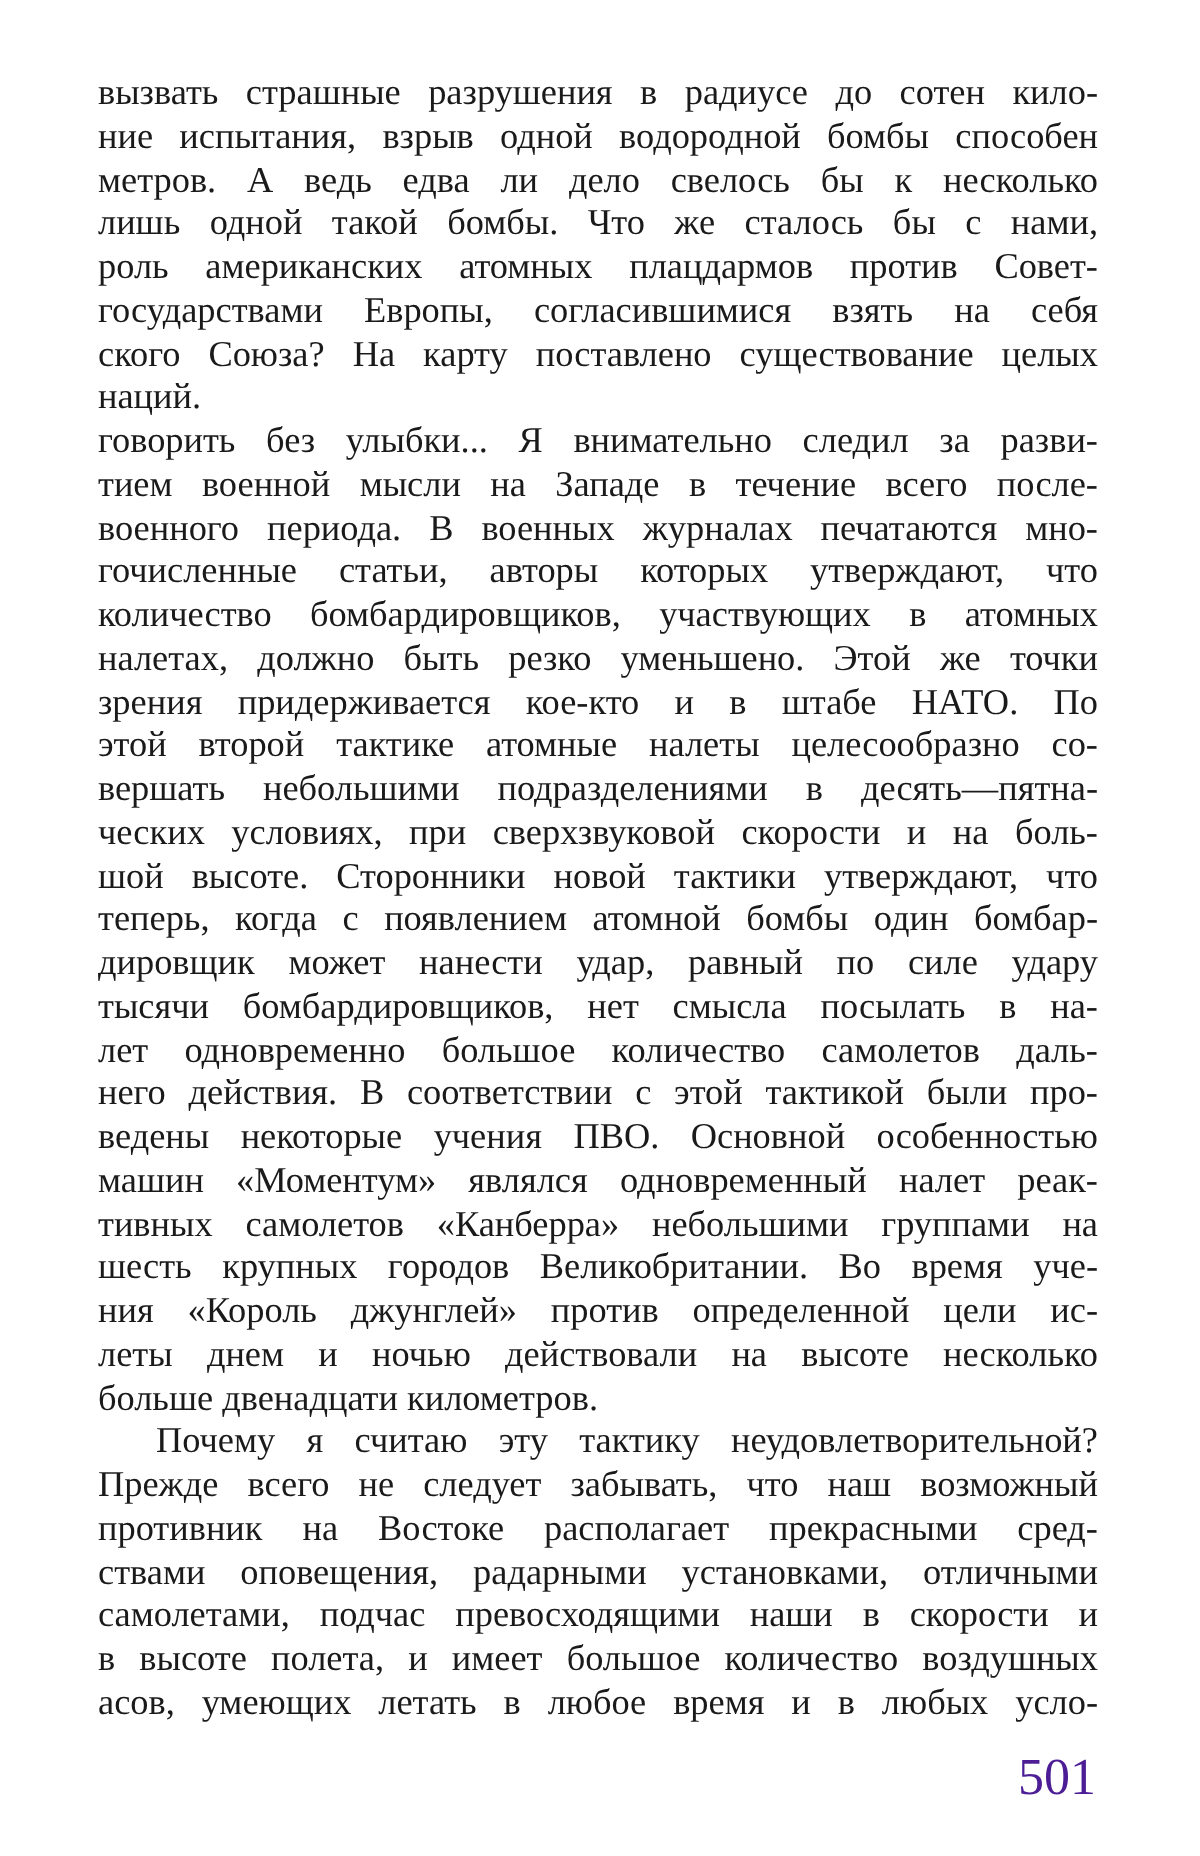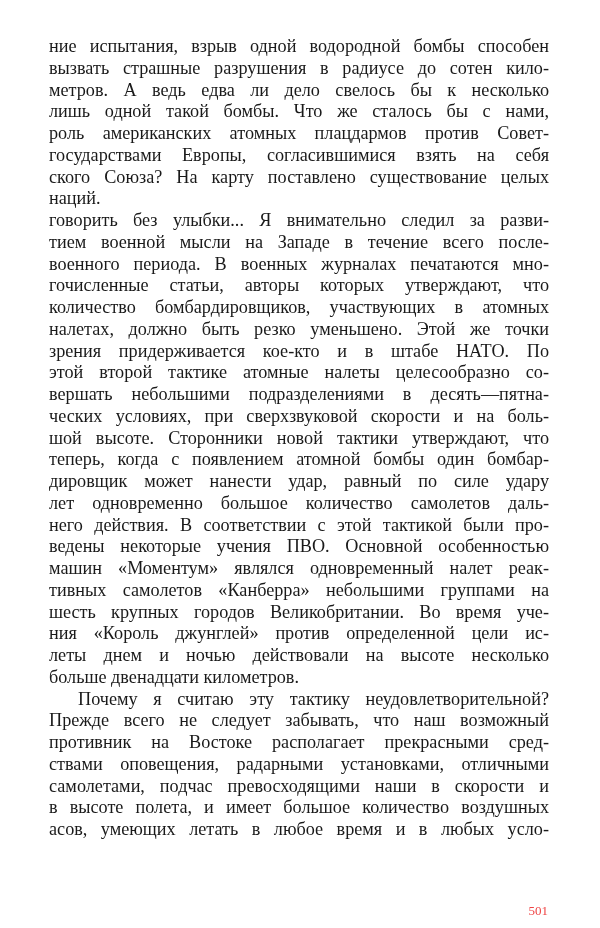--- a/index.html
+++ b/index.html
@@ -12,31 +12,31 @@
   .line {
     display: block; white-space: nowrap;
     text-align: justify; text-align-last: justify;
     height: 21.75px;
   }
   .line.last { text-align-last: left; }
   .line.indent { padding-left: 29px; }
   .page-number {
     position: absolute; left: 500px; top: 874px; width: 48px; text-align: right;
     font-family: "Liberation Serif", "DejaVu Serif", serif;
-    font-size: 13px; color: #ef4444; margin-top: 29px;
+    font-size: 26px; color: #4c1d95;
   }
 </style>
 </head>
 <body>
 
 <div class="page">
 
   <div>
+    <span class="line">вызвать страшные разрушения в радиусе до сотен кило-</span>
     <span class="line">ние испытания, взрыв одной водородной бомбы способен</span>
-    <span class="line">вызвать страшные разрушения в радиусе до сотен кило-</span>
     <span class="line">метров. А ведь едва ли дело свелось бы к несколько</span>
     <span class="line">лишь одной такой бомбы. Что же сталось бы с нами,</span>
     <span class="line">роль американских атомных плацдармов против Совет-</span>
     <span class="line">государствами Европы, согласившимися взять на себя</span>
     <span class="line">ского Союза? На карту поставлено существование целых</span>
     <span class="line last">наций.</span>
   </div>
 
   <div>
     <span class="line">говорить без улыбки... Я внимательно следил за разви-</span>
@@ -45,20 +45,21 @@
     <span class="line">гочисленные статьи, авторы которых утверждают, что</span>
     <span class="line">количество бомбардировщиков, участвующих в атомных</span>
     <span class="line">налетах, должно быть резко уменьшено. Этой же точки</span>
     <span class="line">зрения придерживается кое-кто и в штабе НАТО. По</span>
     <span class="line">этой второй тактике атомные налеты целесообразно со-</span>
     <span class="line">вершать небольшими подразделениями в десять—пятна-</span>
     <span class="line">ческих условиях, при сверхзвуковой скорости и на боль-</span>
     <span class="line">шой высоте. Сторонники новой тактики утверждают, что</span>
     <span class="line">теперь, когда с появлением атомной бомбы один бомбар-</span>
     <span class="line">дировщик может нанести удар, равный по силе удару</span>
+    <span class="line">тысячи бомбардировщиков, нет смысла посылать в на-</span>
     <span class="line">лет одновременно большое количество самолетов даль-</span>
     <span class="line">него действия. В соответствии с этой тактикой были про-</span>
     <span class="line">ведены некоторые учения ПВО. Основной особенностью</span>
     <span class="line">машин «Моментум» являлся одновременный налет реак-</span>
     <span class="line">тивных самолетов «Канберра» небольшими группами на</span>
     <span class="line">шесть крупных городов Великобритании. Во время уче-</span>
     <span class="line">ния «Король джунглей» против определенной цели ис-</span>
     <span class="line">леты днем и ночью действовали на высоте несколько</span>
     <span class="line last">больше двенадцати километров.</span>
   </div>

